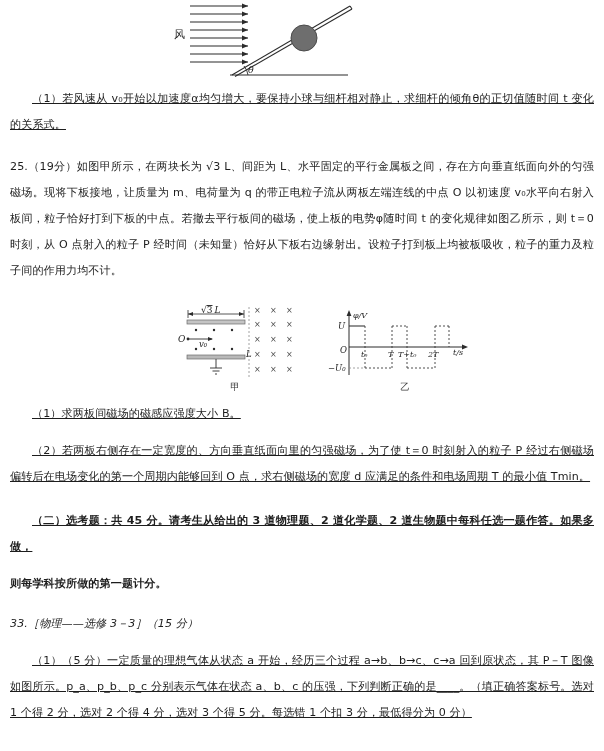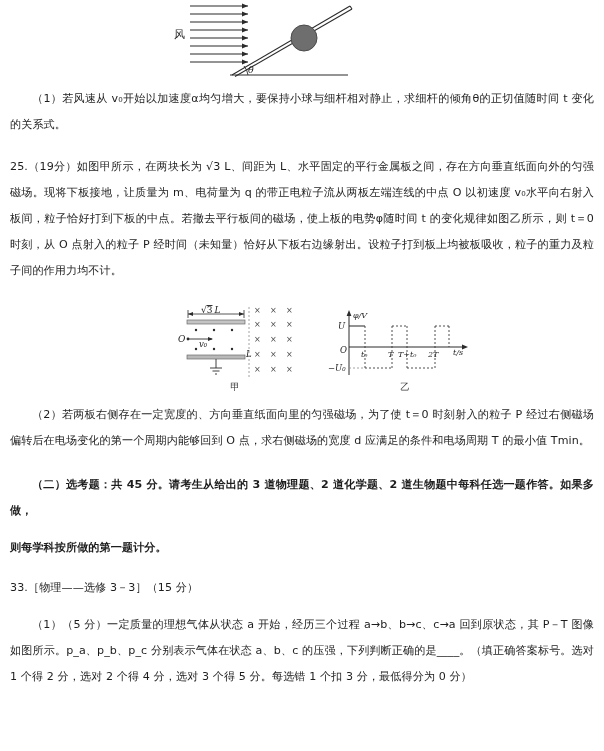--- a/index.html
+++ b/index.html
@@ -24,21 +24,21 @@
   }
 
   
   .para {
     font-size: 11.1px;
     line-height: 26px;
     text-align: justify;
     letter-spacing: 0.1px;
     color: #1d1d1d;
   }
-  .indent { text-indent: 22px; }
+  .indent { text-indent: 22px; text-decoration: underline; }
   .bold { font-weight: bold; }
 
   
   .fig-wind {
     width: 100%;
     height: 82px;
     position: relative;
   }
   .fig-wind svg { display:block; margin: 0 auto; }
 
@@ -53,21 +53,21 @@
     font-size: 9.5px;
     text-align: center;
     color: #3a3a3a;
     margin-top: -4px;
   }
   .fig-a-wrap { position:absolute; left:160px; top:0; width:130px;margin-top:10px; }
   .fig-b-wrap { position:absolute; left:315px; top:12px; width:160px; }
 
   
   .mt4 { margin-top: 4px; }
-  .mt8 { margin-top: 14px; }
+  .mt8 { margin-top: 14px; font-style: italic; }
   .mt10 { margin-top: 10px; }
   .mt14 { margin-top: 16px; }
   .mt18 { margin-top: 18px; }
 </style>
 </head>
 <body>
 
 <div class="page">
 
   <div class="fig-wind">
@@ -216,20 +216,21 @@
           <line x1="110" y1="19" x2="124" y2="19" stroke-width="0.9" stroke-dasharray="2,2"></line>
           <line x1="124" y1="19" x2="124" y2="40" stroke-width="0.9" stroke-dasharray="2,2"></line>
         </g>
 
         <line x1="24" y1="61" x2="40" y2="61" stroke="#8a8a8a" stroke-width="0.8" stroke-dasharray="2,2"></line>
       </svg>
       <div class="fig-cap">乙</div>
     </div>
   </div>
 
+  <p class="para indent mt10">（1）求两板间磁场的磁感应强度大小 B。</p>
   <p class="para indent">（2）若两板右侧存在一定宽度的、方向垂直纸面向里的匀强磁场，为了使 t＝0 时刻射入的粒子 P 经过右侧磁场偏转后在电场变化的第一个周期内能够回到 O 点，求右侧磁场的宽度 d 应满足的条件和电场周期 T 的最小值 Tmin。</p>
 
   <p class="para bold indent mt18">（二）选考题：共 45 分。请考生从给出的 3 道物理题、2 道化学题、2 道生物题中每科任选一题作答。如果多做，</p>
   <p class="para bold">则每学科按所做的第一题计分。</p>
 
   <p class="para mt8">33.［物理——选修 3－3］（15 分）</p>
   <p class="para indent">（1）（5 分）一定质量的理想气体从状态 a 开始，经历三个过程 a→b、b→c、c→a 回到原状态，其 P－T 图像如图所示。p_a、p_b、p_c 分别表示气体在状态 a、b、c 的压强，下列判断正确的是____。（填正确答案标号。选对 1 个得 2 分，选对 2 个得 4 分，选对 3 个得 5 分。每选错 1 个扣 3 分，最低得分为 0 分）</p>
 
 </div>
 

